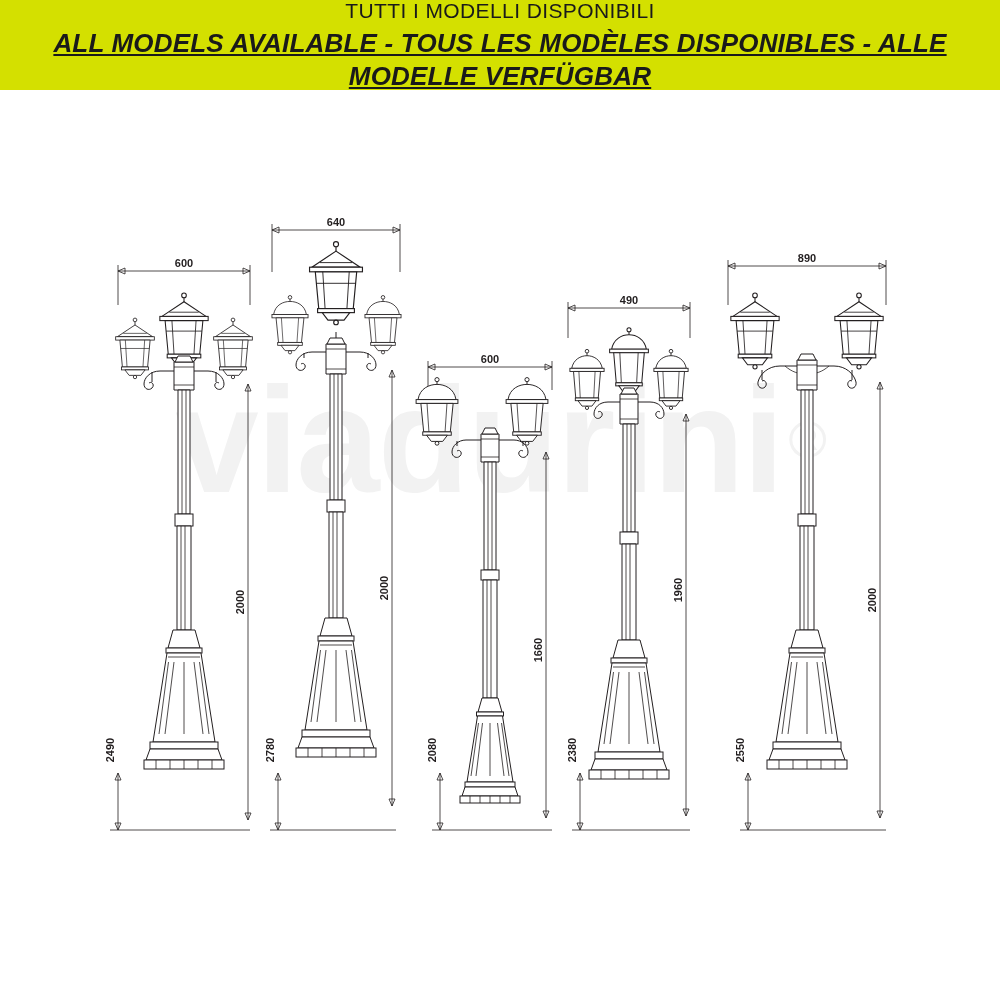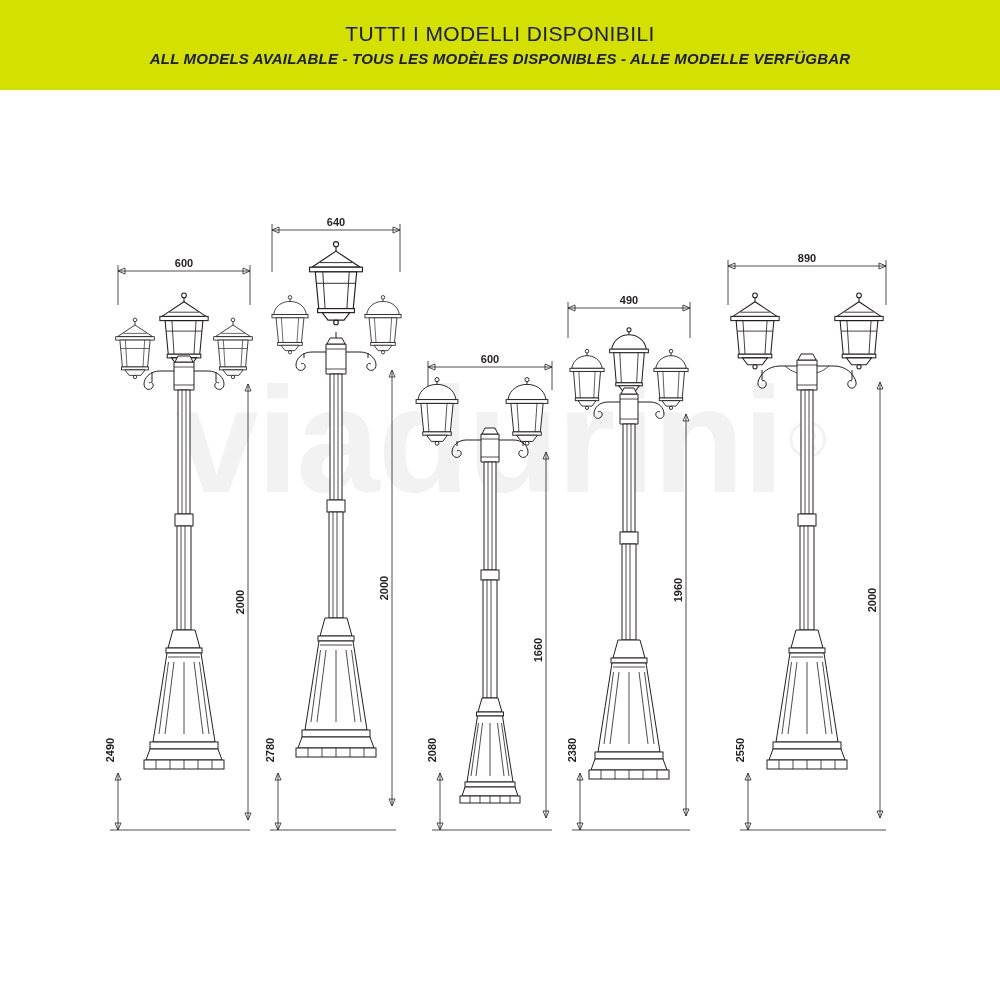--- a/index.html
+++ b/index.html
@@ -13,22 +13,22 @@
     position:absolute;left:0;top:0;width:1000px;height:90px;
     background:#d4e000;
     display:flex;flex-direction:column;align-items:center;justify-content:center;
     box-sizing:border-box;
   }
   #banner .line1{
     font-size:21px;letter-spacing:.4px;color:#1a1a1a;font-weight:400;
     text-align:center;line-height:1.25;
   }
   #banner .line2{
-    font-size:15px;color:#1a1a1a;font-weight:bold;font-style:italic;
-    text-align:center;line-height:1.25;margin-top:3px;letter-spacing:.2px;
+    font-size:26px;color:#1a1a1a;font-weight:bold;font-style:italic;
+    text-align:center;line-height:1.25;margin-top:3px;letter-spacing:.2px;text-decoration:underline;
   }
 
   
   #watermark{
     position:absolute;left:0;top:360px;width:1000px;height:160px;
     display:flex;align-items:center;justify-content:center;
     font-size:150px;color:#f2f2f2;font-weight:bold;letter-spacing:-2px;
     pointer-events:none;user-select:none;
   }
   #watermark .reg{

